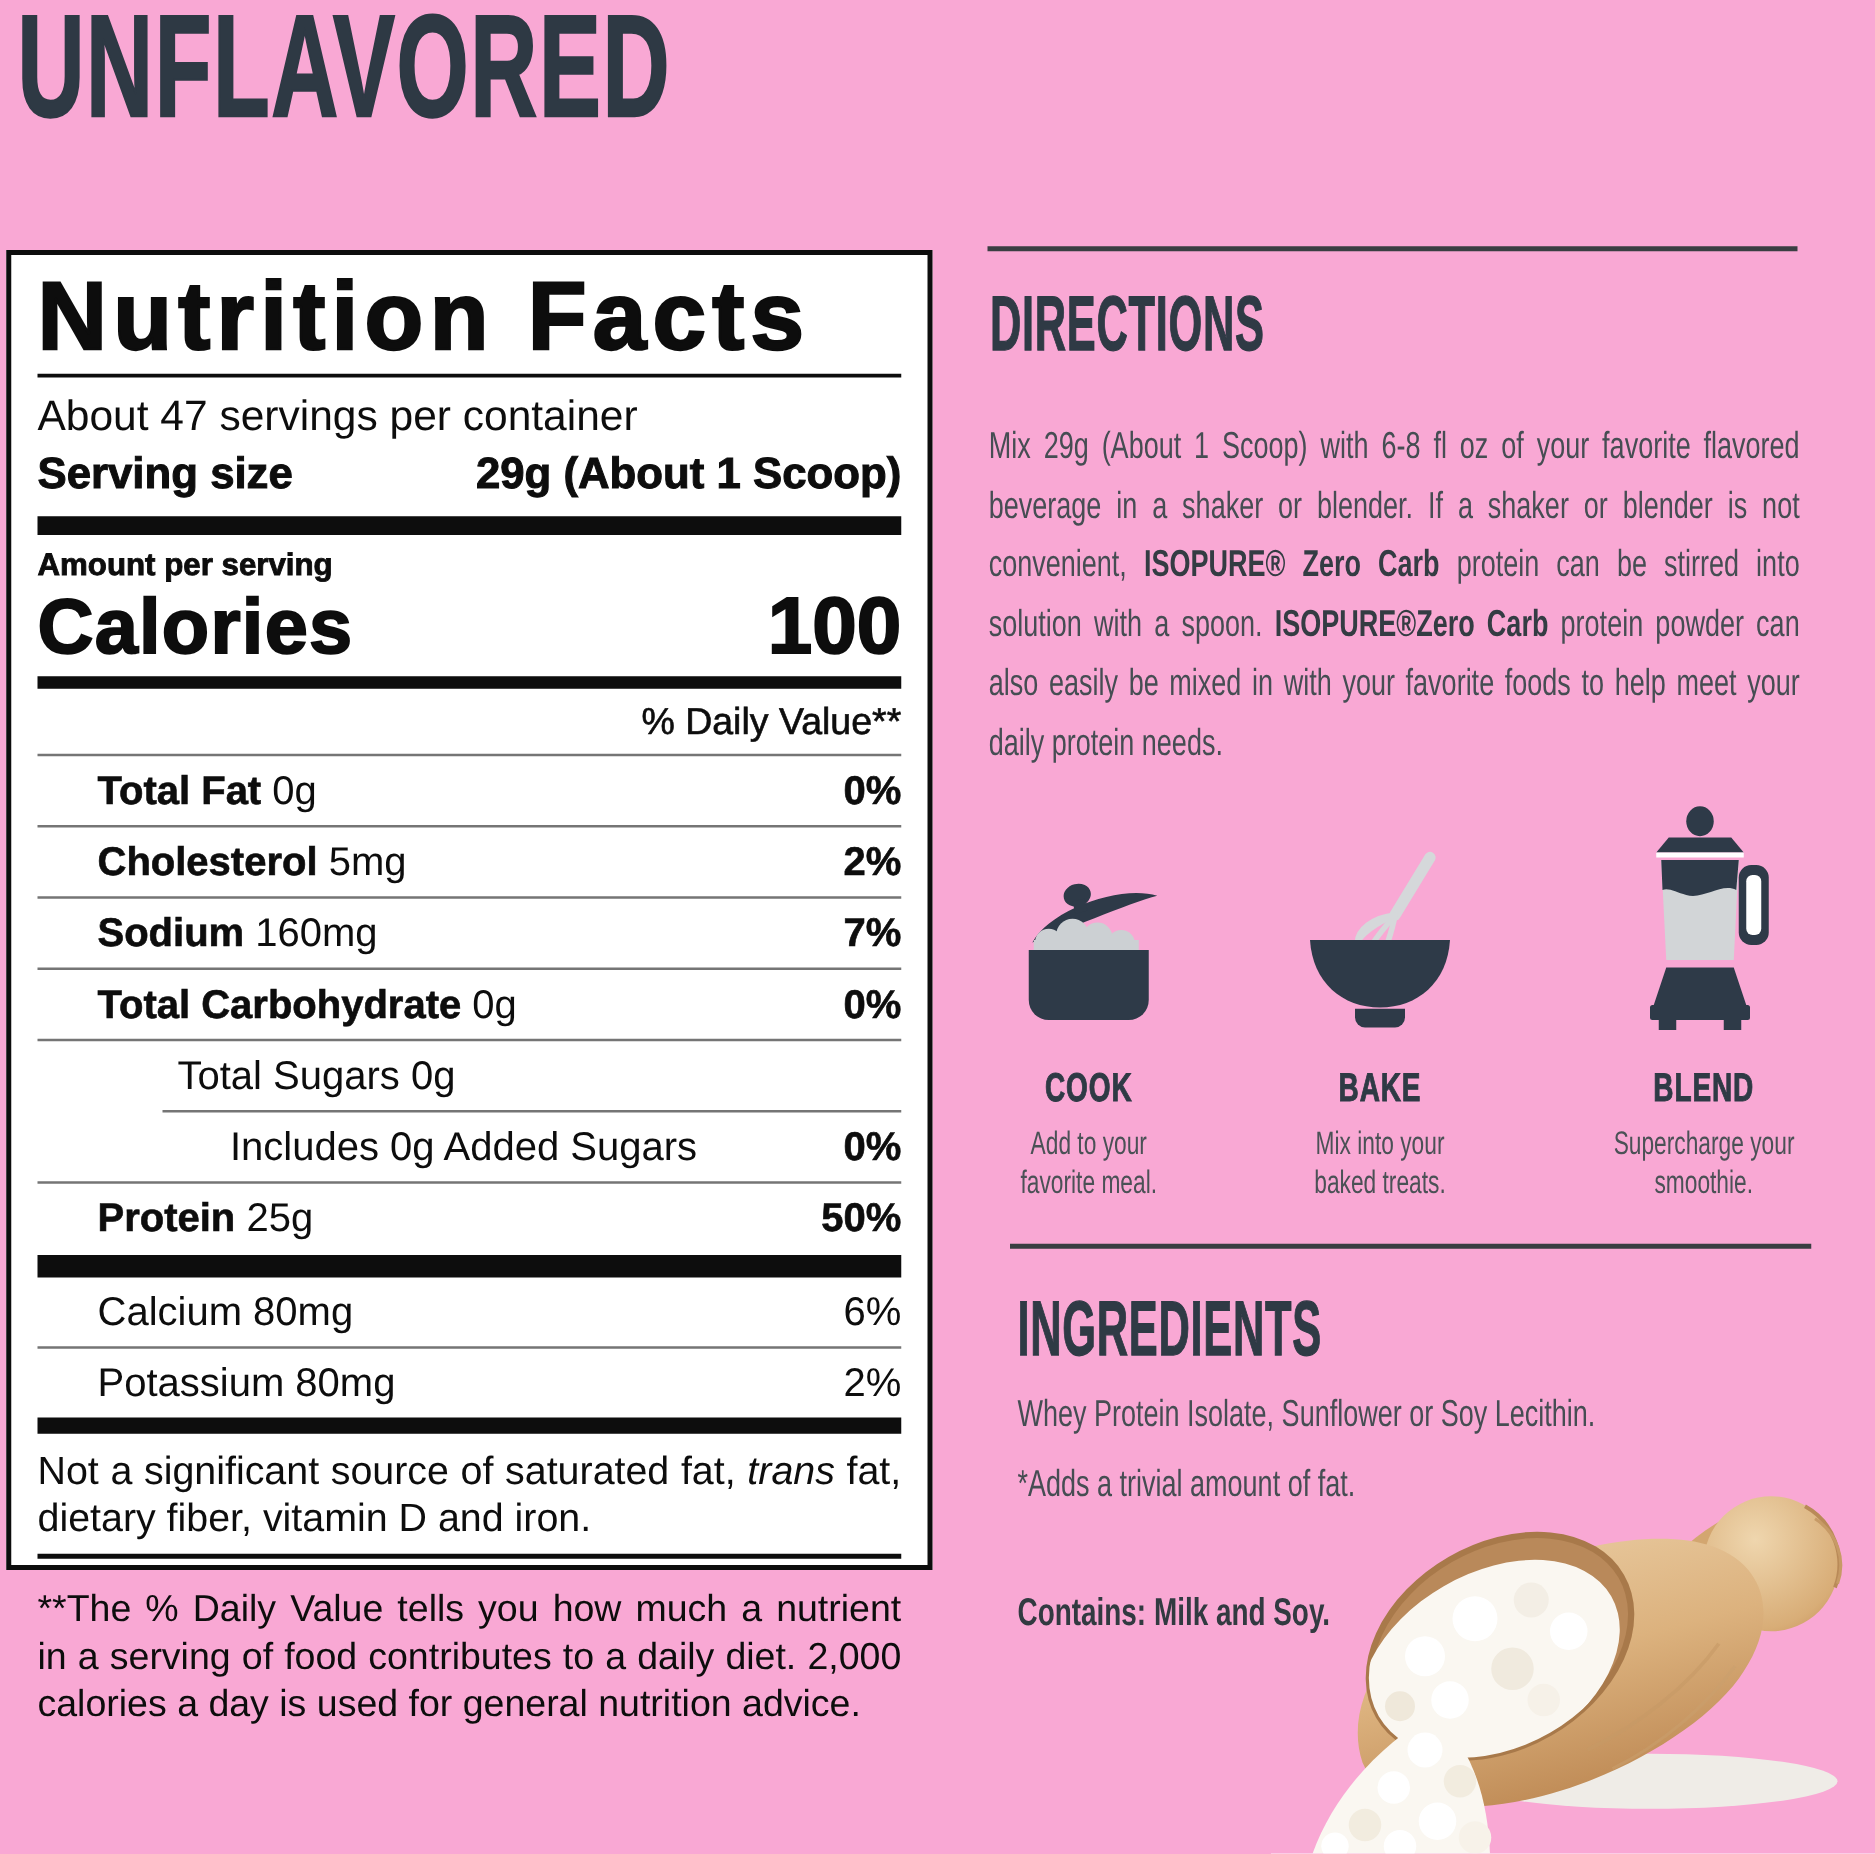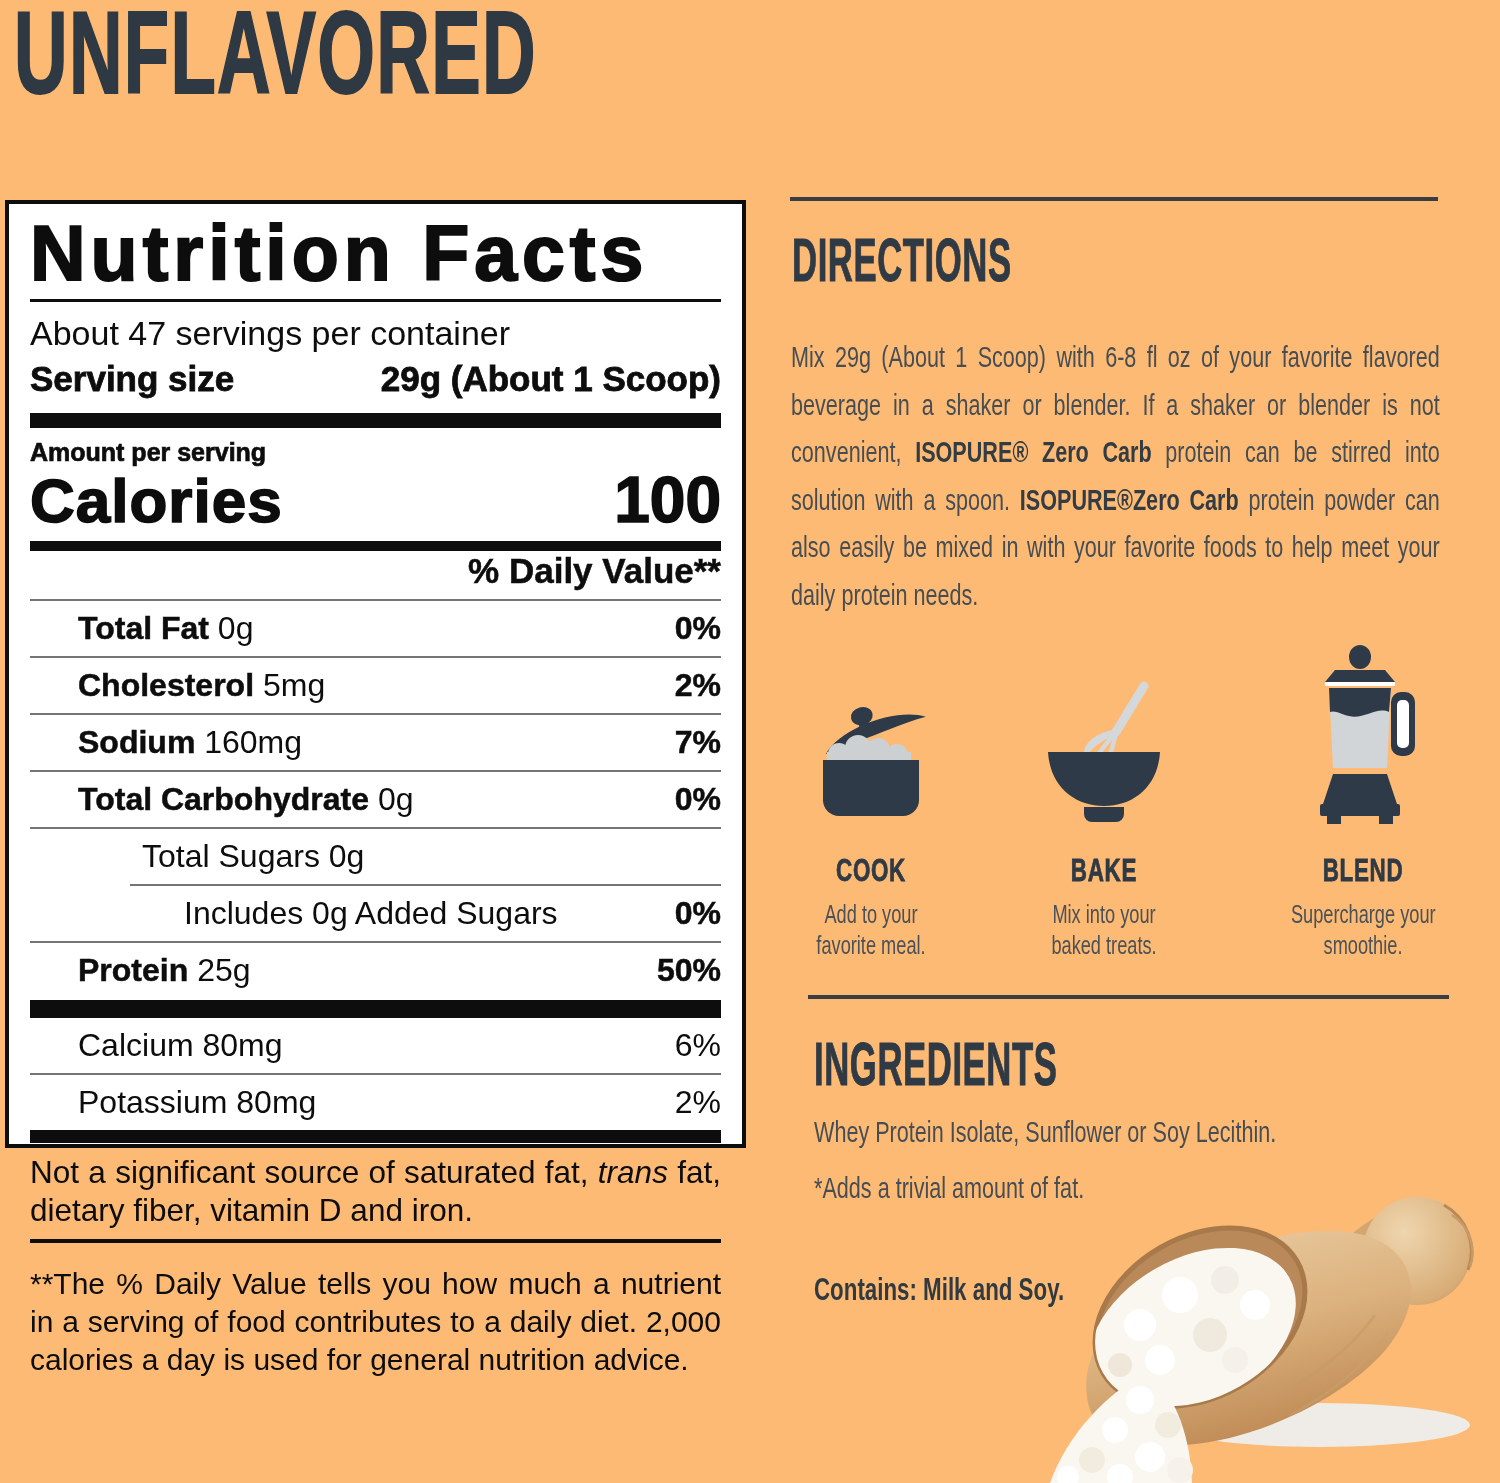--- a/index.html
+++ b/index.html
@@ -1,49 +1,49 @@
 <!DOCTYPE html>
 <html><head>
 <meta charset="utf-8">
 <style>
   html,body { margin:0; padding:0; background:#ffffff; }
   .page {
     position:relative; width:1500px; height:1483px; overflow:hidden;
-    background:#fdba74; font-family:"Liberation Sans", sans-serif; color:#0d0d0d;
+    background:#f9a8d4; font-family:"Liberation Sans", sans-serif; color:#0d0d0d;
   }
 
   
   .flavor {
     position:absolute; left:14px; top:-14px;
     font-size:116px; font-weight:700; color:#2e3944;
     letter-spacing:2px; white-space:nowrap;
     transform:scaleX(0.64); transform-origin:0 0;
     -webkit-text-stroke:2px #2e3944;
   }
 
   
   .nf {
-    position:absolute; left:5px; top:200px; width:741px; height:948px;
+    position:absolute; left:5px; top:200px; width:741px; height:1056px;
     border:4px solid #0d0d0d; box-sizing:border-box; padding:4px 21px 0;
     background:#fff;
   }
   .nf-title { font-size:77px; font-weight:700; letter-spacing:5px; line-height:1.18;
               -webkit-text-stroke:2px #0d0d0d; white-space:nowrap; }
   .rule-thin { border-top:3px solid #0d0d0d; }
   .nf-servings { font-size:34px; margin-top:12px; }
   .nf-ssrow { display:flex; justify-content:space-between; font-size:35px; font-weight:700;
               margin:6px 0 14px; -webkit-text-stroke:0.8px #0d0d0d; }
   .bar { background:#0d0d0d; }
   .bar14 { height:15px; } .bar10 { height:10px; margin-top:4px; }
   .bar18 { height:18px; margin-top:2px; } .bar12 { height:13px; }
   .nf-aps { font-size:25px; font-weight:700; margin-top:10px; -webkit-text-stroke:0.7px #0d0d0d; }
   .nf-cal { display:flex; justify-content:space-between; align-items:baseline; margin-top:-4px; }
   .nf-cal .w { font-size:62px; font-weight:700; -webkit-text-stroke:1.6px #0d0d0d; letter-spacing:1px;}
   .nf-cal .v { font-size:64px; font-weight:700; -webkit-text-stroke:1.6px #0d0d0d; }
-  .nf-dvh { text-align:right; font-size:35px; font-weight:700; padding:0 0 8px;
+  .nf-dvh { text-align:right; font-size:30px; font-weight:400; padding:10px 0 8px;
             -webkit-text-stroke:0.5px #0d0d0d; }
   .hair { border-top:2px solid #757575; }
   .hair.ind { margin-left:100px; }
   .nf-row { display:flex; justify-content:space-between; align-items:baseline;
             font-size:32px; padding:9px 0;margin-left:48px; }
   .nf-row b, .nf-dvb { -webkit-text-stroke:0.5px #0d0d0d; }
   .ind1 { padding-left:64px; } .ind2 { padding-left:106px; }
   .nf-fn1 { font-size:31.5px; line-height:1.22; text-align:justify; margin:10px 0 9px; }
   .rule-mid { border-top:4px solid #0d0d0d; }
   .nf-fn2 { font-size:30px; line-height:1.27; text-align:justify; margin-top:22px; }

